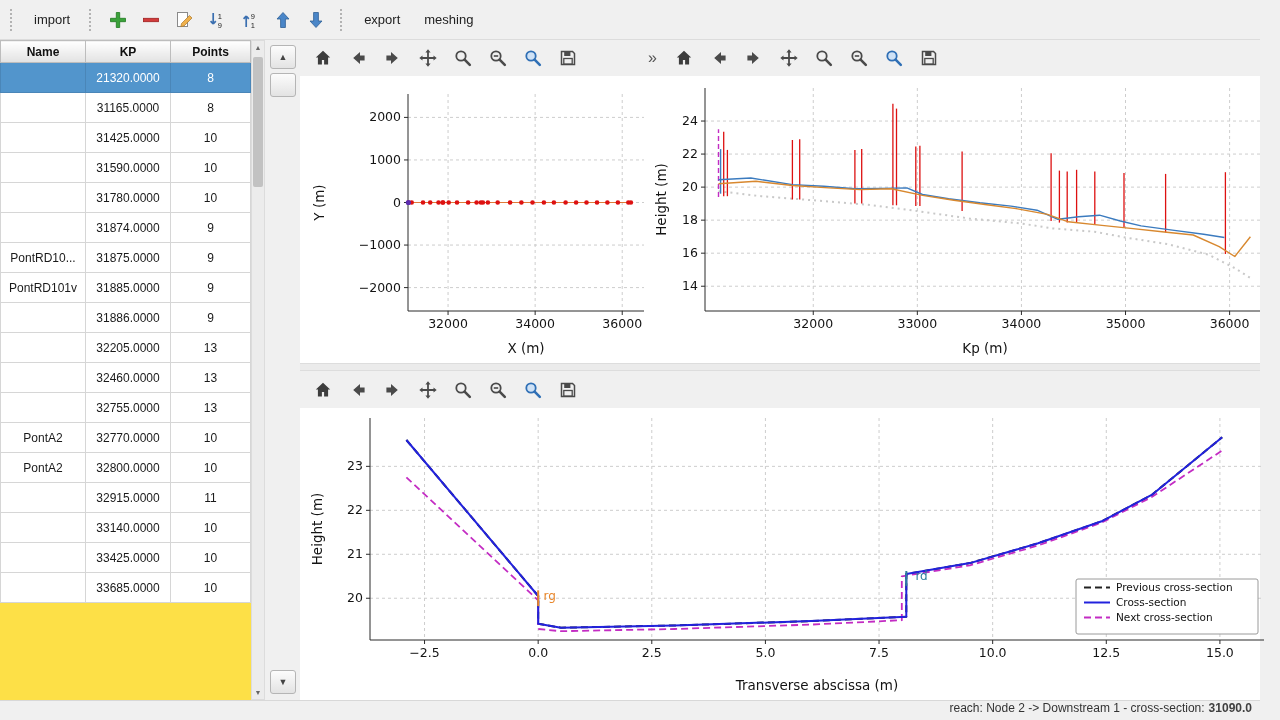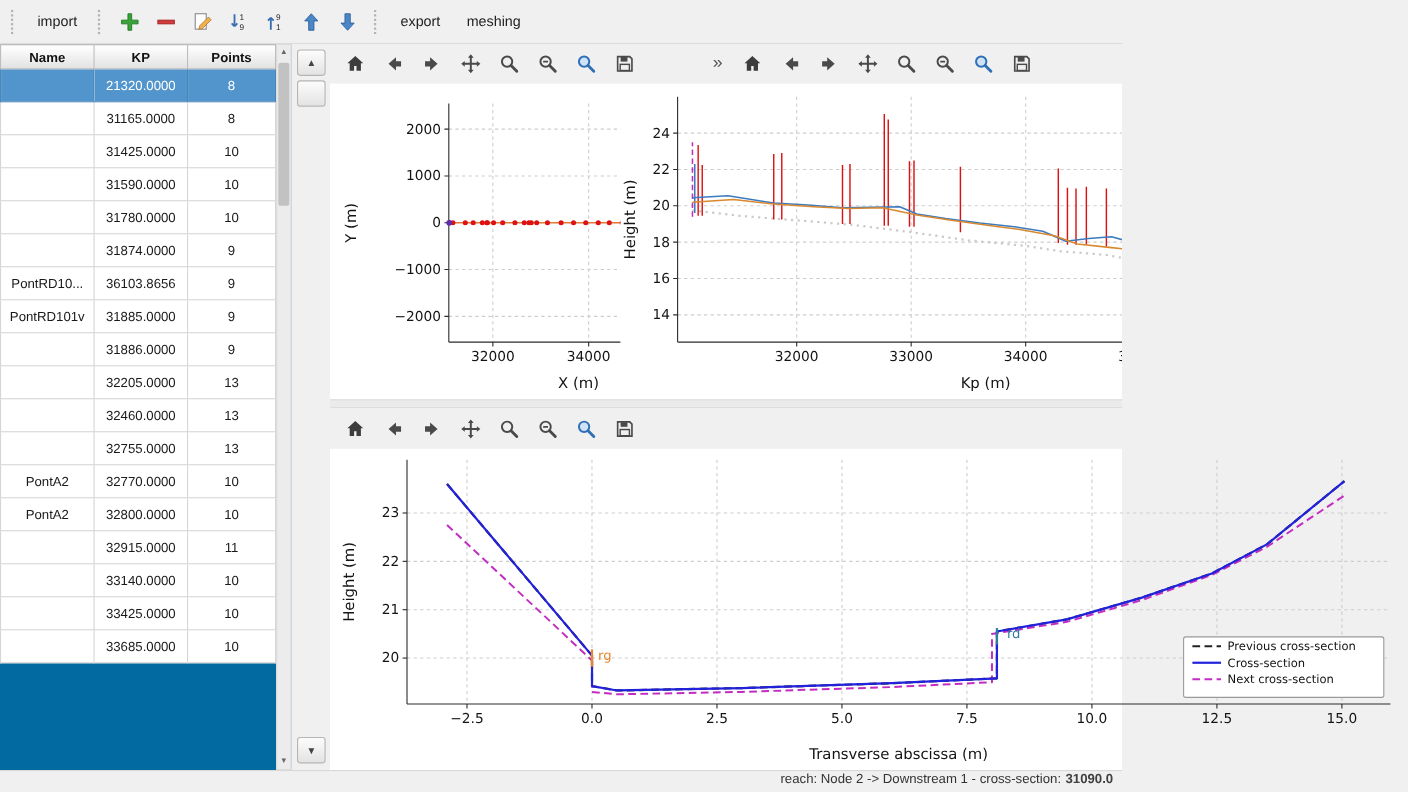--- a/index.html
+++ b/index.html
@@ -1,35 +1,35 @@
 <!DOCTYPE html>
 <html><head>
 <meta charset="utf-8">
 <style>
   * { box-sizing: border-box; margin: 0; padding: 0; }
   html, body { width: 1280px; height: 720px; }
   body { font-family: "Liberation Sans", "DejaVu Sans", sans-serif; background: #f0f0f0; color: #1a1a1a; overflow: hidden; }
   svg { display: block; }
   button { font-family: inherit; cursor: default; }
 
-  .app { width: 1020px; height: 720px; display: flex; flex-direction: column; }
+  .app { width: 1260px; height: 720px; display: flex; flex-direction: column; }
 
   
   .app-toolbar { height: 40px; flex: 0 0 40px; display: flex; align-items: center; gap: 6px; padding: 0 6px;
                  background: #f0f0f0; border-bottom: 1px solid #dcdcdc; }
   .grip { width: 5px; height: 22px; border-left: 2px dotted #b3b3b3; margin: 0 4px; }
   .tb-text { font-size: 13px; color: #222; padding: 4px 9px; background: transparent; border: none; border-radius: 3px; }
   .app-icons { display: flex; align-items: center; gap: 5px; }
   .tb-icon { width: 28px; height: 28px; display: flex; align-items: center; justify-content: center; background: transparent; border: none; border-radius: 3px; }
 
   
   .main { flex: 1; display: flex; min-height: 0; }
 
   
-  .left-panel { width: 300px; flex: 0 0 300px; display: flex; background: #0369a1; justify-content: space-between; }
+  .left-panel { width: 300px; flex: 0 0 300px; display: flex; background: #fde047; justify-content: space-between; }
   table.grid { border-collapse: collapse; width: 250px; table-layout: fixed; font-size: 12px; background: #fff; align-self: flex-start; }
   .grid col.c-name { width: 85px; } .grid col.c-kp { width: 85px; } .grid col.c-points { width: 80px; }
   .grid th { height: 22px; background: linear-gradient(#ffffff, #e2e2e2); border: 1px solid #bdbdbd; font-weight: bold; font-size: 12px; color: #111; }
   .grid td { height: 30px; border: 1px solid #d6d6d6; text-align: center; background: #fff; overflow: hidden; white-space: nowrap; text-overflow: ellipsis; padding: 0 3px; color: #1a1a1a; }
   .grid tr.selected td { background: #5295cc; color: #fff; border-color: #4a86b8; }
 
   .thin-scroll { width: 14px; flex: 0 0 14px; background: #ececec; border: 1px solid #dcdcdc; position: relative; }
   .thin-thumb { position: absolute; left: 1px; right: 1px; top: 16px; height: 130px; background: #c2c2c2; border-radius: 2px; }
   .thin-arrow { position: absolute; left: 0; right: 0; height: 13px; display: flex; align-items: center; justify-content: center; font-size: 7px; color: #666; }
   .wide-scroll { flex: 1; position: relative; background: #f0f0f0; }
@@ -154,21 +154,21 @@
               <td>31780.0000</td>
               <td>10</td>
             </tr>
             <tr>
               <td></td>
               <td>31874.0000</td>
               <td>9</td>
             </tr>
             <tr>
               <td>PontRD10...</td>
-              <td>36103.8656</td>
+              <td>31875.0000</td>
               <td>9</td>
             </tr>
             <tr>
               <td>PontRD101v</td>
               <td>31885.0000</td>
               <td>9</td>
             </tr>
             <tr>
               <td></td>
               <td>31886.0000</td>

